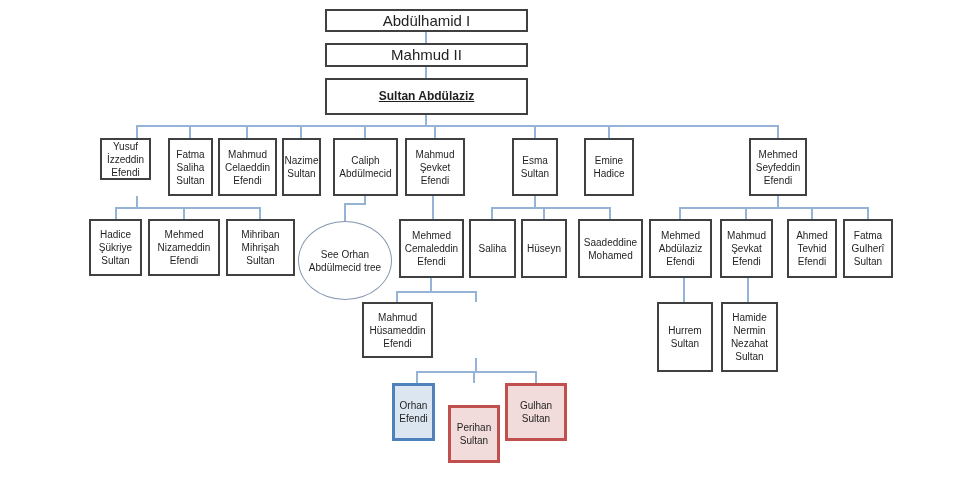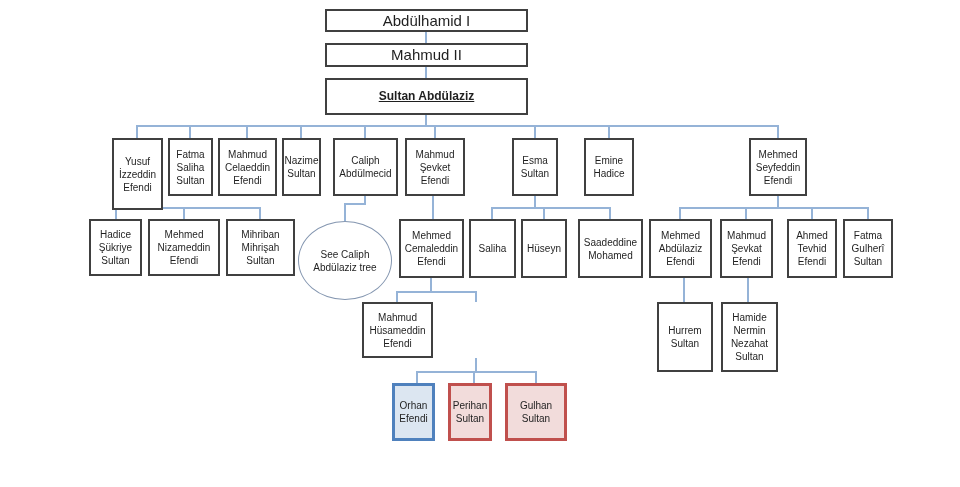--- a/index.html
+++ b/index.html
@@ -95,44 +95,44 @@
   <div class="vline" style="left:475px;top:358px;height:13px"></div>
   <div class="hline" style="left:417px;top:371px;width:119px"></div>
   <div class="vline" style="left:416px;top:371px;height:12px"></div>
   <div class="vline" style="left:473px;top:371px;height:12px"></div>
   <div class="vline" style="left:535px;top:371px;height:12px"></div>
 
   <div class="node top" style="left:325px;top:9px;width:203px;height:23px">Abdülhamid I</div>
   <div class="node top" style="left:325px;top:43px;width:203px;height:24px">Mahmud II</div>
   <div class="node emph" style="left:325px;top:78px;width:203px;height:37px">Sultan Abdülaziz</div>
 
-  <div class="node" style="left:112px;top:138px;width:51px;height:72px">Yusuf İzzeddin Efendi</div>
+  <div class="node" style="left:100px;top:138px;width:51px;height:42px">Yusuf İzzeddin Efendi</div>
   <div class="node" style="left:168px;top:138px;width:45px;height:58px">Fatma Saliha Sultan</div>
   <div class="node" style="left:218px;top:138px;width:59px;height:58px">Mahmud Celaeddin Efendi</div>
   <div class="node" style="left:282px;top:138px;width:39px;height:58px">Nazime Sultan</div>
   <div class="node" style="left:333px;top:138px;width:65px;height:58px">Caliph Abdülmecid</div>
   <div class="node" style="left:405px;top:138px;width:60px;height:58px">Mahmud Şevket Efendi</div>
   <div class="node" style="left:512px;top:138px;width:46px;height:58px">Esma Sultan</div>
   <div class="node" style="left:584px;top:138px;width:50px;height:58px">Emine Hadice</div>
   <div class="node" style="left:749px;top:138px;width:58px;height:58px">Mehmed Seyfeddin Efendi</div>
 
   <div class="node" style="left:89px;top:219px;width:53px;height:57px">Hadice Şükriye Sultan</div>
   <div class="node" style="left:148px;top:219px;width:72px;height:57px">Mehmed Nizameddin Efendi</div>
   <div class="node" style="left:226px;top:219px;width:69px;height:57px">Mihriban Mihrişah Sultan</div>
-  <div class="node ellipse" style="left:298px;top:221px;width:94px;height:79px">See Caliph Abdülaziz tree</div>
+  <div class="node ellipse" style="left:298px;top:221px;width:94px;height:79px">See Orhan Abdülmecid tree</div>
   <div class="node" style="left:399px;top:219px;width:65px;height:59px">Mehmed Cemaleddin Efendi</div>
   <div class="node" style="left:469px;top:219px;width:47px;height:59px">Saliha</div>
   <div class="node" style="left:521px;top:219px;width:46px;height:59px">Hüseyn</div>
   <div class="node" style="left:578px;top:219px;width:65px;height:59px">Saadeddine Mohamed</div>
   <div class="node" style="left:649px;top:219px;width:63px;height:59px">Mehmed Abdülaziz Efendi</div>
   <div class="node" style="left:720px;top:219px;width:53px;height:59px">Mahmud Şevkat Efendi</div>
   <div class="node" style="left:787px;top:219px;width:50px;height:59px">Ahmed Tevhid Efendi</div>
   <div class="node" style="left:843px;top:219px;width:50px;height:59px">Fatma Gulherî Sultan</div>
 
   <div class="node" style="left:362px;top:302px;width:71px;height:56px">Mahmud Hüsameddin Efendi</div>
   <div class="node" style="left:657px;top:302px;width:56px;height:70px">Hurrem Sultan</div>
   <div class="node" style="left:721px;top:302px;width:57px;height:70px">Hamide Nermin Nezahat Sultan</div>
 
   <div class="node hl-blue" style="left:392px;top:383px;width:43px;height:58px">Orhan Efendi</div>
-  <div class="node hl-red" style="left:448px;top:383px;width:44px;height:58px">Perihan Sultan</div>
+  <div class="node hl-red" style="left:448px;top:405px;width:52px;height:58px">Perihan Sultan</div>
   <div class="node hl-red" style="left:505px;top:383px;width:62px;height:58px">Gulhan Sultan</div>
 
 </div>
 
 </body></html>

